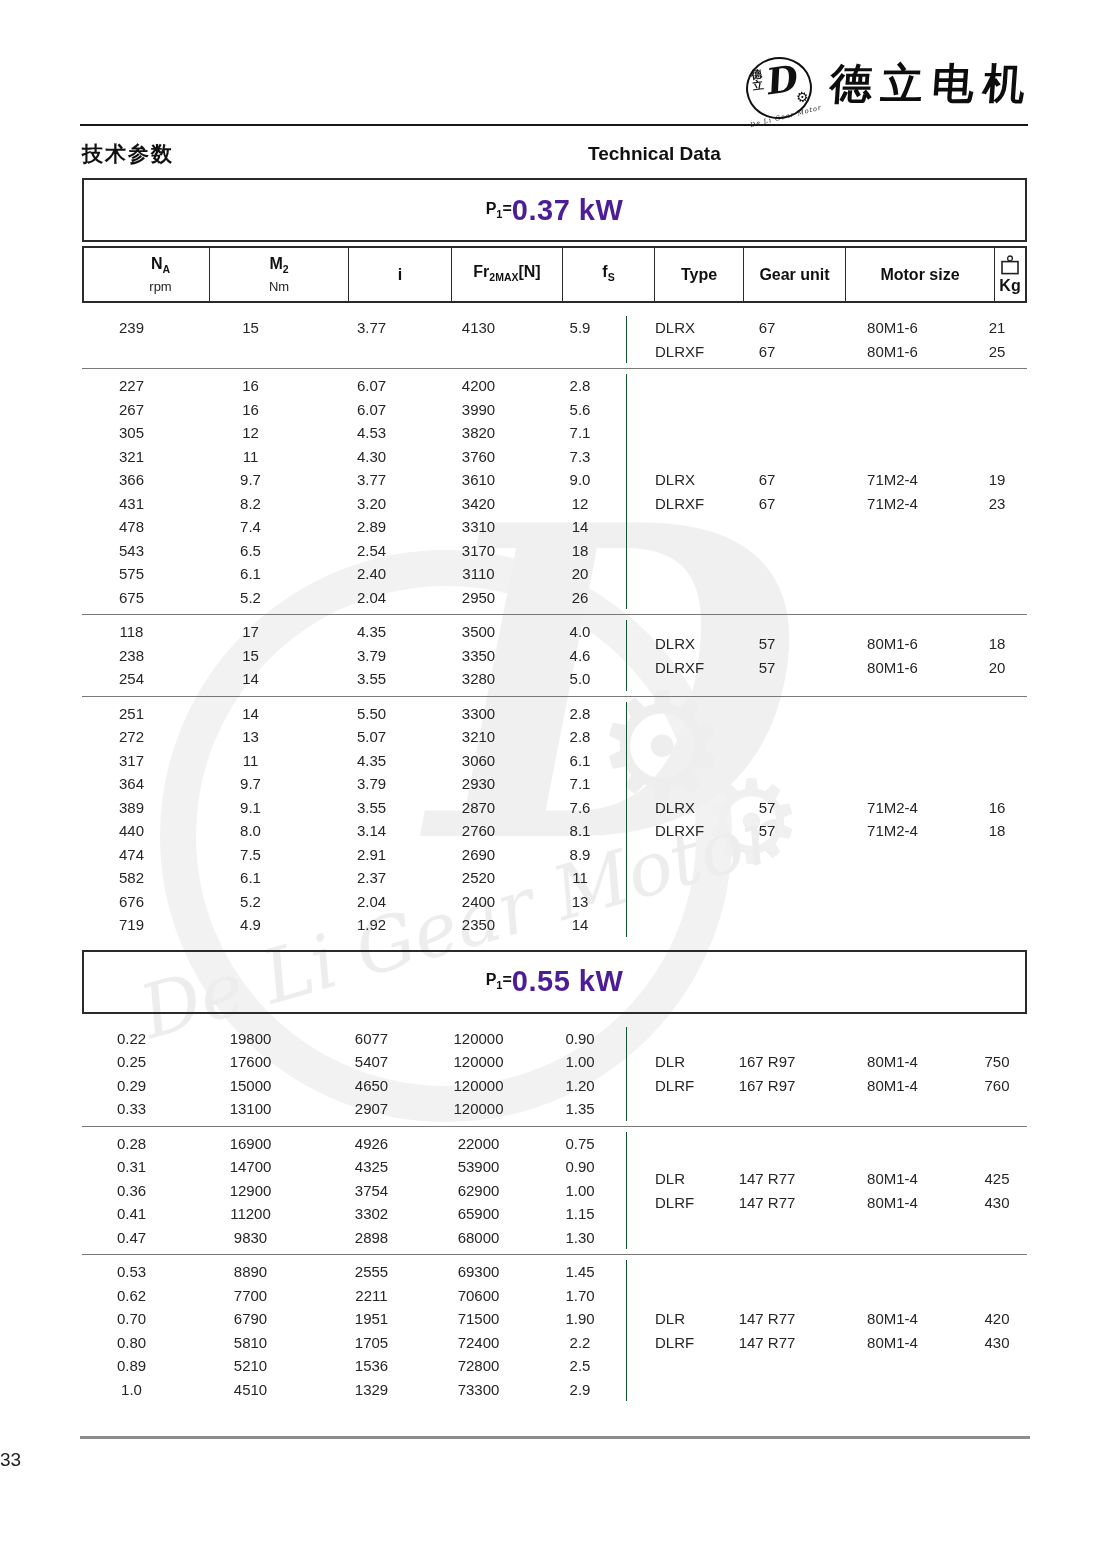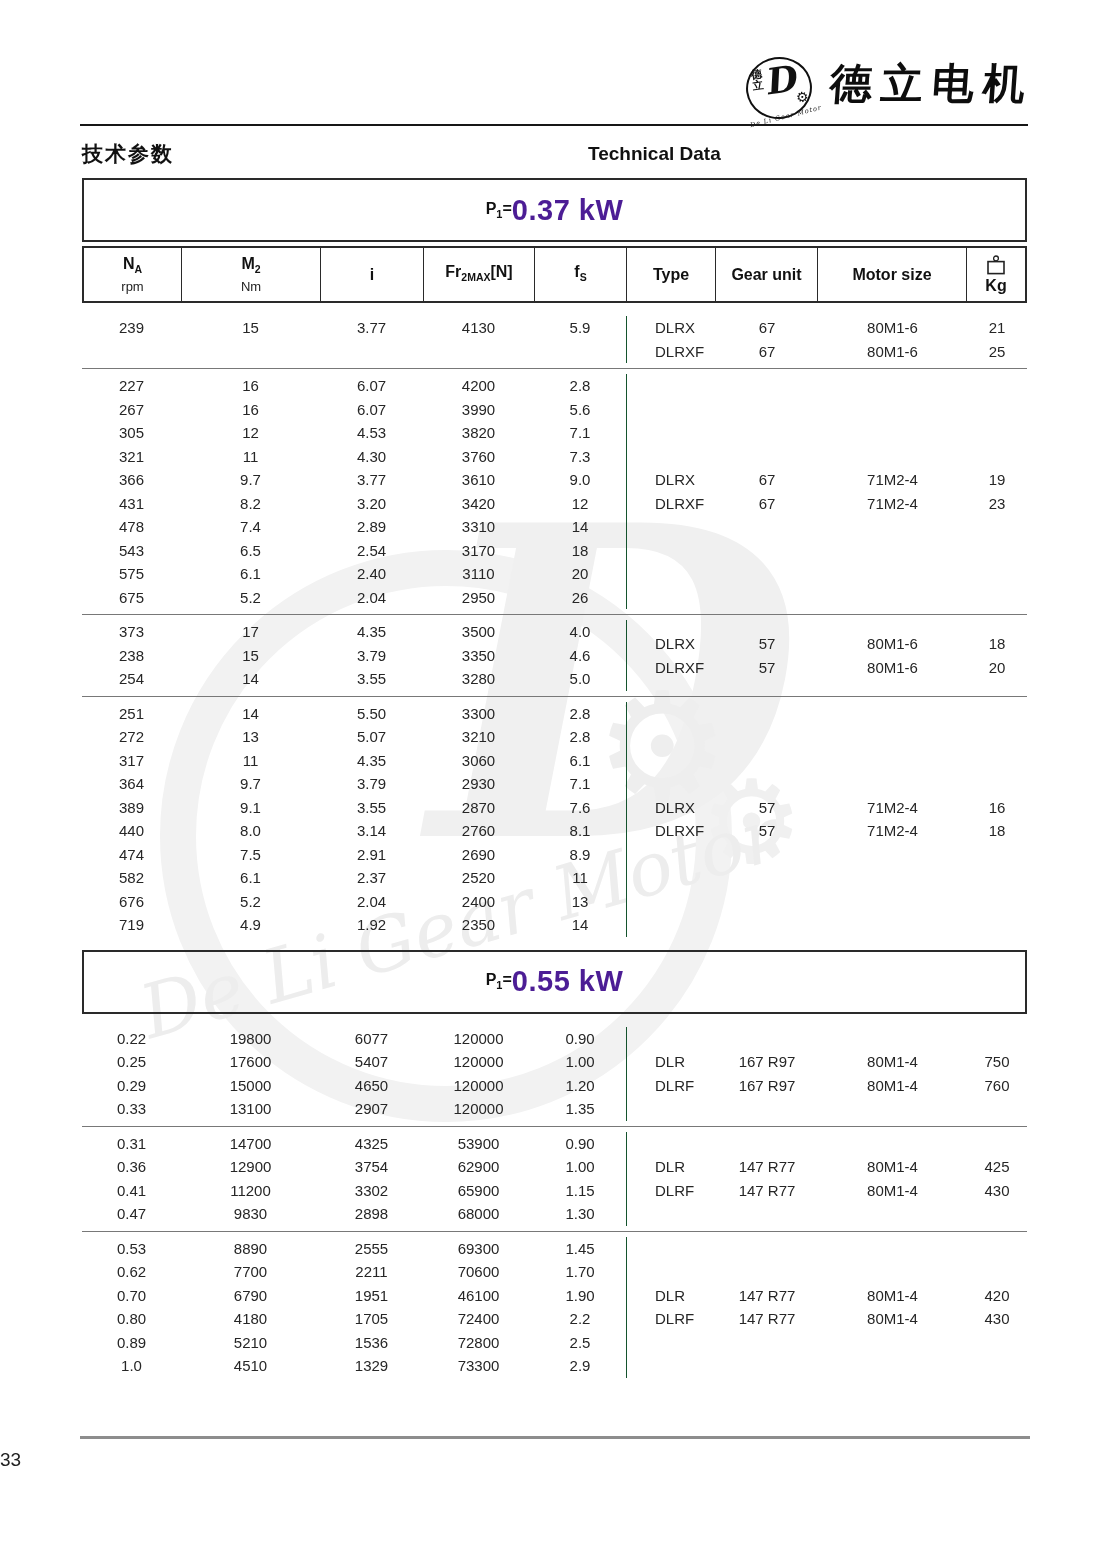--- a/index.html
+++ b/index.html
@@ -33,21 +33,21 @@
 
   
   .main{position:absolute;left:82px;top:178px;width:945px;}
   .p-box{box-sizing:border-box;border:2px solid #2a2a2a;height:64px;display:flex;align-items:center;justify-content:center;background:transparent;}
   .p-box.mt{margin-top:8px;}
   .p-small{font-size:16px;font-weight:700;color:#111;}
   .p-small sub{font-size:11px;font-weight:700;}
   .p-value{font-size:29px;font-weight:800;color:#4c1d95;letter-spacing:0.5px;}
 
   .header-row{box-sizing:border-box;margin-top:4px;border:2px solid #2a2a2a;height:57px;display:grid;
-              grid-template-columns:97px 139px 103px 111px 92px 89px 102px 149px 1fr;}
+              grid-template-columns:97px 139px 103px 111px 92px 89px 102px 149px 1fr;padding-left:28px;}
   .hcell{display:flex;flex-direction:column;align-items:center;justify-content:center;gap:1px;}
   .hcell.hb{border-left:1px solid #2a2a2a;}
   .hmain{font-size:16px;font-weight:700;line-height:17px;color:#111;}
   .hmain sub{font-size:10.5px;font-weight:700;}
   .hunit{font-size:13px;line-height:14px;font-weight:400;color:#222;}
   .kg-svg{display:block;margin:0 auto 1px auto;}
 
   .groups{margin-top:8px;}
   .group{display:flex;padding:5px 0;}
   .group.sep{border-top:1px solid #787878;}
@@ -243,21 +243,21 @@
                 <div class="icell v0">DLRXF</div>
                 <div class="icell v1">67</div>
                 <div class="icell v2">71M2-4</div>
                 <div class="icell v3">23</div>
               </div>
             </div>
           </div>
           <div class="group sep">
             <div class="g-left">
               <div class="drow">
-                <div class="dcell">373</div>
+                <div class="dcell">118</div>
                 <div class="dcell">17</div>
                 <div class="dcell">4.35</div>
                 <div class="dcell">3500</div>
                 <div class="dcell">4.0</div>
               </div>
               <div class="drow">
                 <div class="dcell">238</div>
                 <div class="dcell">15</div>
                 <div class="dcell">3.79</div>
                 <div class="dcell">3350</div>
@@ -422,20 +422,27 @@
                 <div class="icell v0">DLRF</div>
                 <div class="icell v1">167 R97</div>
                 <div class="icell v2">80M1-4</div>
                 <div class="icell v3">760</div>
               </div>
             </div>
           </div>
           <div class="group sep">
             <div class="g-left">
               <div class="drow">
+                <div class="dcell">0.28</div>
+                <div class="dcell">16900</div>
+                <div class="dcell">4926</div>
+                <div class="dcell">22000</div>
+                <div class="dcell">0.75</div>
+              </div>
+              <div class="drow">
                 <div class="dcell">0.31</div>
                 <div class="dcell">14700</div>
                 <div class="dcell">4325</div>
                 <div class="dcell">53900</div>
                 <div class="dcell">0.90</div>
               </div>
               <div class="drow">
                 <div class="dcell">0.36</div>
                 <div class="dcell">12900</div>
                 <div class="dcell">3754</div>
@@ -485,26 +492,26 @@
                 <div class="dcell">0.62</div>
                 <div class="dcell">7700</div>
                 <div class="dcell">2211</div>
                 <div class="dcell">70600</div>
                 <div class="dcell">1.70</div>
               </div>
               <div class="drow">
                 <div class="dcell">0.70</div>
                 <div class="dcell">6790</div>
                 <div class="dcell">1951</div>
-                <div class="dcell">46100</div>
+                <div class="dcell">71500</div>
                 <div class="dcell">1.90</div>
               </div>
               <div class="drow">
                 <div class="dcell">0.80</div>
-                <div class="dcell">4180</div>
+                <div class="dcell">5810</div>
                 <div class="dcell">1705</div>
                 <div class="dcell">72400</div>
                 <div class="dcell">2.2</div>
               </div>
               <div class="drow">
                 <div class="dcell">0.89</div>
                 <div class="dcell">5210</div>
                 <div class="dcell">1536</div>
                 <div class="dcell">72800</div>
                 <div class="dcell">2.5</div>

